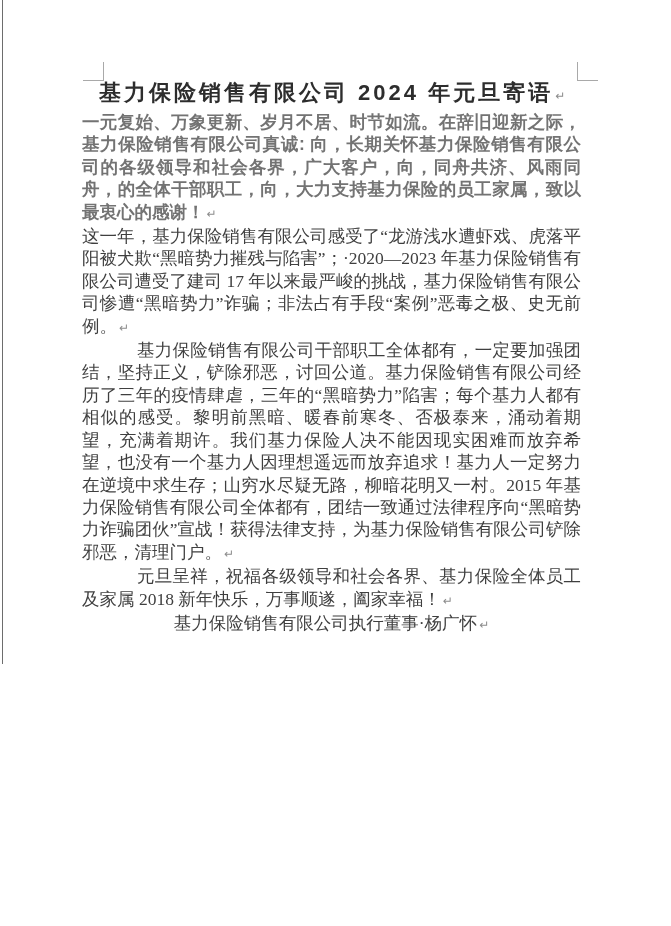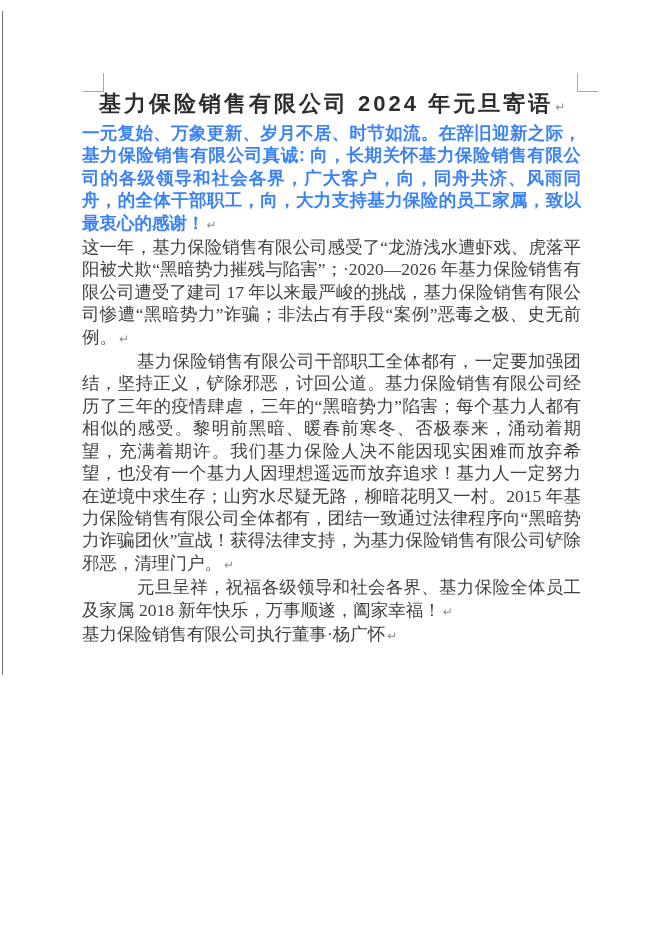--- a/index.html
+++ b/index.html
@@ -2,21 +2,21 @@
 <html><head>
 <meta charset="utf-8">
 <style>
   html, body { margin:0; padding:0; }
   body {
     width:671px; height:926px; overflow:hidden;
     background:#ffffff;
     font-family:"Liberation Serif", serif;
   }
   .page {
-    position:relative; width:671px; height:664px; background:#ffffff; overflow:hidden;margin-top:11px;
+    position:relative; width:671px; height:664px; background:#ffffff; overflow:hidden;
   }
   .left-edge {
     position:absolute; left:2px; top:0; width:1px; height:926px; background:#6d6d6d;
   }
   .crop { position:absolute; width:20px; height:18px; border:0 solid #a9a9a9; }
   .crop.tl { left:83px;  top:62px;  border-right-width:1px;  border-bottom-width:1px; }
   .crop.tr { left:577px; top:62px;  border-left-width:1px;   border-bottom-width:1px; }
   .crop.bl { left:83px;  top:877px; height:20px; border-right-width:1px; border-top-width:1px; }
   .crop.br { left:577px; top:877px; height:20px; border-left-width:1px;  border-top-width:1px; }
   .text-area {
@@ -30,41 +30,41 @@
   }
   .para {
     margin:0; font-size:17.5px; line-height:22.4px;
     text-align:justify; text-justify:inter-ideograph;
     font-family:"Liberation Serif", serif; color:#3f3f3f;
   }
   .para.sans {
     font-family:"Liberation Sans", sans-serif; font-weight:bold; color:#303030;
   }
   .para.indent { text-indent:55px; }
-  .para.center { text-align:left; text-indent:0; }
-  .bold-run { font-weight:bold; color:#3b82f6; }
+  .para.center { text-align:center; text-indent:0; }
+  .bold-run { font-weight:bold; color:#737373; }
   .rmark {
     font-family:"Liberation Sans", sans-serif; font-size:12px; font-weight:normal;
     color:#8c8c8c; letter-spacing:0; margin-left:2px;
   }
 </style>
 </head>
 <body>
 
 <div class="page">
   <div class="left-edge"></div>
 
   <div class="crop tl"></div>
   <div class="crop tr"></div>
   <div class="crop bl"></div>
   <div class="crop br"></div>
 
   <div class="text-area">
     <h1 class="doc-title"><span>基力保险销售有限公司 2024 年元旦寄语</span><span class="rmark">↵</span></h1>
     <div id="paragraphs">
         <div class="para sans"><span class="bold-run">一元复始、万象更新、岁月不居、时节如流。在辞旧迎新之际，基力保险销售有限公司真诚: 向，长期关怀基力保险销售有限公司的各级领导和社会各界，广大客户，向，同舟共济、风雨同舟，的全体干部职工，向，大力支持基力保险的员工家属，致以最衷心的感谢！</span><span class="rmark">↵</span></div>
-        <div class="para"><span>这一年，基力保险销售有限公司感受了“龙游浅水遭虾戏、虎落平阳被犬欺“黑暗势力摧残与陷害”；·2020—2026 年基力保险销售有限公司遭受了建司 17 年以来最严峻的挑战，基力保险销售有限公司惨遭“黑暗势力”诈骗；非法占有手段“案例”恶毒之极、史无前例。</span><span class="rmark">↵</span></div>
+        <div class="para"><span>这一年，基力保险销售有限公司感受了“龙游浅水遭虾戏、虎落平阳被犬欺“黑暗势力摧残与陷害”；·2020—2023 年基力保险销售有限公司遭受了建司 17 年以来最严峻的挑战，基力保险销售有限公司惨遭“黑暗势力”诈骗；非法占有手段“案例”恶毒之极、史无前例。</span><span class="rmark">↵</span></div>
         <div class="para indent"><span>基力保险销售有限公司干部职工全体都有，一定要加强团结，坚持正义，铲除邪恶，讨回公道。基力保险销售有限公司经历了三年的疫情肆虐，三年的“黑暗势力”陷害；每个基力人都有相似的感受。黎明前黑暗、暖春前寒冬、否极泰来，涌动着期望，充满着期许。我们基力保险人决不能因现实困难而放弃希望，也没有一个基力人因理想遥远而放弃追求！基力人一定努力在逆境中求生存；山穷水尽疑无路，柳暗花明又一村。2015 年基力保险销售有限公司全体都有，团结一致通过法律程序向“黑暗势力诈骗团伙”宣战！获得法律支持，为基力保险销售有限公司铲除邪恶，清理门户。</span><span class="rmark">↵</span></div>
         <div class="para indent"><span>元旦呈祥，祝福各级领导和社会各界、基力保险全体员工及家属 2018 新年快乐，万事顺遂，阖家幸福！</span><span class="rmark">↵</span></div>
         <div class="para center"><span>基力保险销售有限公司执行董事·杨广怀</span><span class="rmark">↵</span></div>
       </div>
   </div>
 </div>
 
 </body></html>

